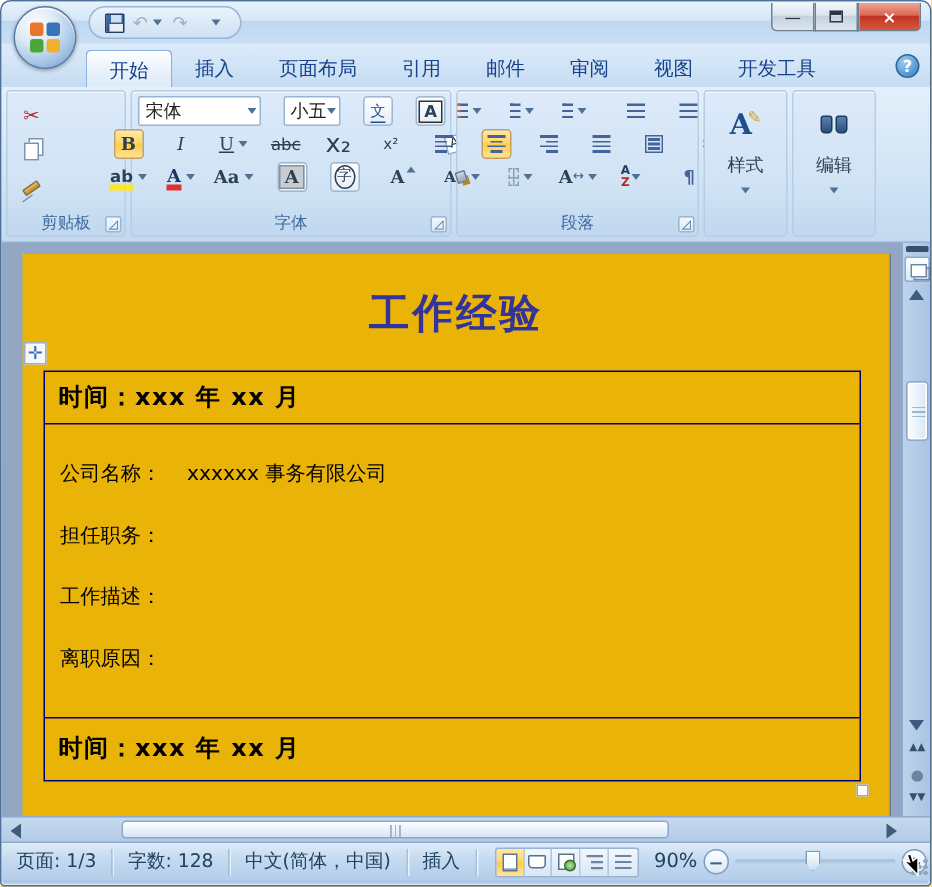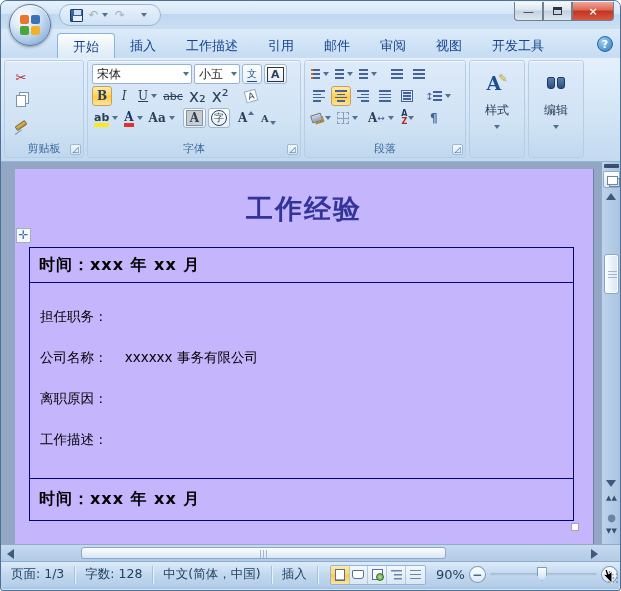--- a/index.html
+++ b/index.html
@@ -83,21 +83,21 @@
   .small-col { display:flex; flex-direction:column; gap:2px; padding-top:2px; }
   .sbtn { width:24px; height:22px; display:flex; align-items:center; justify-content:center; border-radius:3px;
     border:1px solid transparent; }
   .copy-ic { width:10px; height:12px; background:#fff; border:1px solid #7d94ad; box-shadow:3px -3px 0 -1px #fff, 3px -3px 0 0 #7d94ad; }
   .brush-ic { width:12px; height:5px; background:linear-gradient(#e8c26a,#b78a2e); border:1px solid #8a6a1f;
     transform:rotate(-35deg); border-radius:1px; box-shadow:-6px 4px 0 -2px #7d94ad; }
 
   
   .g-font { width:214px; }
   .font-rows { display:flex; flex-direction:column; padding:3px 3px 0 4px; gap:2px; }
-  .frow { display:flex; align-items:center; gap:2px; }
+  .frow { display:flex; align-items:center; gap:15px;justify-content:center; }
   .combo { height:20px; background:#fff; border:1px solid #94b5d8; border-radius:2px; display:flex;
     align-items:center; padding:0 2px 0 4px; font-size:12px; color:#222; }
   .combo .caret { margin-left:auto; }
   .combo.fname { width:100px; } .combo.fsize { width:46px; }
   .tool { border:1px solid transparent; }
   .tool.boxed { border:1px solid #9db8d5; background:linear-gradient(#fdfefe,#e6eff8); }
   .u-bar { text-decoration:underline; } .strike { text-decoration:line-through; }
   .hl-ab { position:relative; padding-bottom:2px; }
   .hl-ab:after { content:""; position:absolute; left:0; right:0; bottom:-1px; height:4px; background:#ffe81a; }
   .fc-a:after { content:""; position:absolute; left:0; right:0; bottom:-1px; height:4px; background:#e03131; }
@@ -137,21 +137,21 @@
   .big-ic { margin-top:6px; width:34px; height:32px; border-radius:3px; display:flex; align-items:center;
     justify-content:center; font-size:19px; font-weight:bold; color:#1f4e8c; }
   .binocs { display:flex; gap:2px; }
   .binocs span { width:8px; height:12px; background:linear-gradient(#5b7fae,#2c4f7e); border:1px solid #1d3a5f;
     border-radius:2px 2px 3px 3px; }
   .g-one .glabel { font-size:12px; color:#2c4156; margin-top:3px; }
   .g-one .caret { margin:6px 0 0 0; }
 
   
   .canvas { position:absolute; left:0; top:161px; width:621px; height:382px; background:#93a6c4; overflow:hidden; }
-  .page { position:absolute; left:14px; top:7px; width:578px; height:375px; background:#c4b5fd;
+  .page { position:absolute; left:14px; top:7px; width:578px; height:375px; background:#eab308;
     box-shadow:1px 0 0 #6b7f9e; }
   .doc-title { position:absolute; left:0; width:100%; top:22px; text-align:center; font-size:27px;
     font-weight:bold; color:#333399; letter-spacing:2px; }
   .doc-table { position:absolute; left:14px; top:78px; width:545px; border:1px solid #000080; }
   .trow-time { height:35px; border-bottom:1px solid #000080; display:flex; align-items:center;
     padding-left:9px; font-size:16px; font-weight:bold; color:#000; letter-spacing:1px; }
   .trow-body { height:196px; border-bottom:1px solid #000080; padding:13px 10px 0 10px; font-size:13.5px; color:#000; }
   .trow-body p { line-height:41px; white-space:pre-wrap; }
   .trow-time2 { height:41px; display:flex; align-items:center; padding-left:9px; font-size:16px;
     font-weight:bold; color:#000; letter-spacing:1px; }
@@ -274,21 +274,21 @@
       <div class="win-btn close">
           <span>×</span>
         </div>
     </div>
   </div>
 
   <div class="tabrow">
     <div class="tabs">
       <div class="tab active">开始</div>
       <div class="tab">插入</div>
-      <div class="tab">工作描述</div>
+      <div class="tab">页面布局</div>
       <div class="tab">引用</div>
       <div class="tab">邮件</div>
       <div class="tab">审阅</div>
       <div class="tab">视图</div>
       <div class="tab">开发工具</div>
     </div>
     <div class="help-btn">
         <span>?</span>
       </div>
   </div>
@@ -342,21 +342,21 @@
               <span class="u-bar" style="font-family:'DejaVu Serif','Liberation Serif',serif">U</span>
               <span class="caret"></span>
             </div>
           <div class="rbtn">
               <span class="strike" style="font-size:11px">abc</span>
             </div>
           <div class="rbtn">
               <span style="font-size:17px">x₂</span>
             </div>
           <div class="rbtn">
-              <span style="font-size:17px">x²</span>
+              <span style="font-size:10px">x²</span>
             </div>
           <div class="rbtn" style="margin-left:8px">
             <span style="font-size:9px;border:1px solid #90a7bd;background:#fff;padding:0 2px;transform:rotate(-15deg)">A</span>
           </div>
         </div>
         <div class="frow">
           <div class="rbtn">
               <span class="hl-ab" style="font-size:11px;font-weight:bold">ab</span>
               <span class="caret"></span>
             </div>
@@ -504,24 +504,24 @@
     </div>
 
   </div>
 
   <div class="canvas">
     <div class="page">
       <div class="doc-title">工作经验</div>
       <div class="doc-table">
         <div class="trow-time">时间：xxx 年 xx 月</div>
         <div class="trow-body">
+          <p>公司名称：    xxxxxx 事务有限公司</p>
           <p>担任职务：</p>
-          <p>公司名称：    xxxxxx 事务有限公司</p>
+          <p>工作描述：</p>
           <p>离职原因：</p>
-          <p>工作描述：</p>
         </div>
         <div class="trow-time2">时间：xxx 年 xx 月</div>
       </div>
     </div>
     <div class="move-handle"><span>✛</span></div>
     <div class="resize-handle"></div>
 
     <div class="vscroll">
       <div class="split-bar"></div>
       <div class="ruler-btn"></div>

